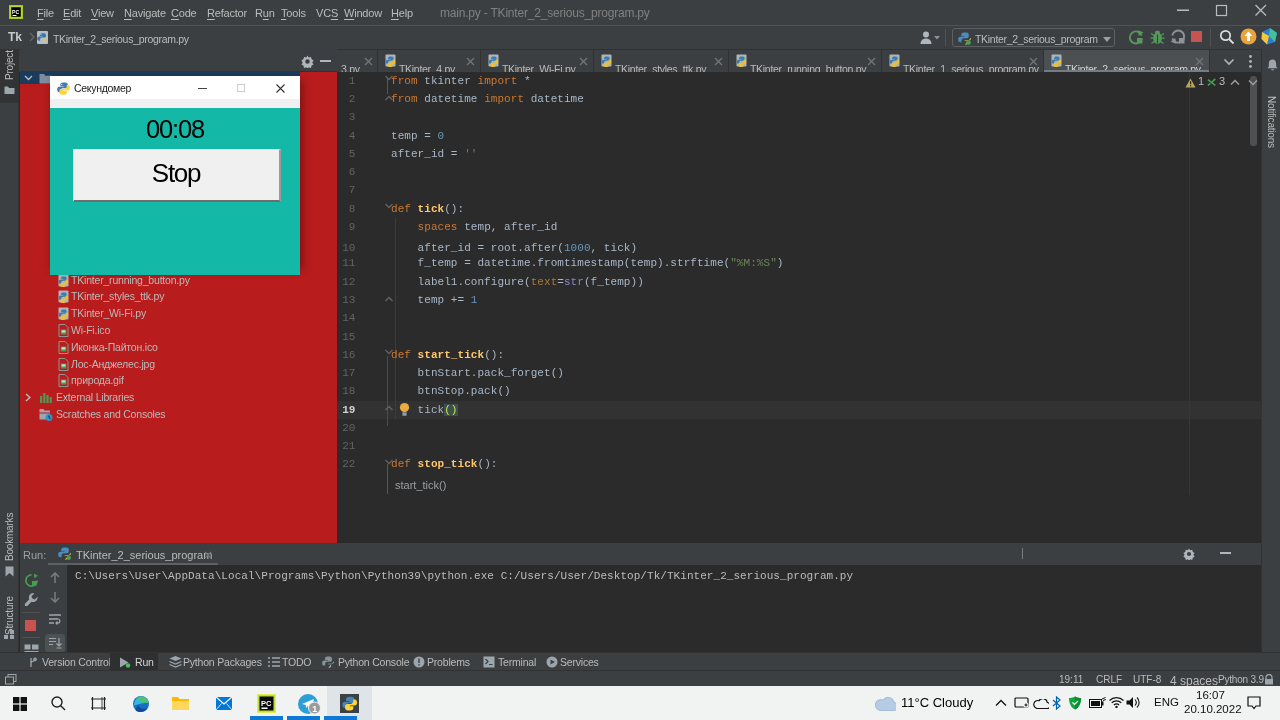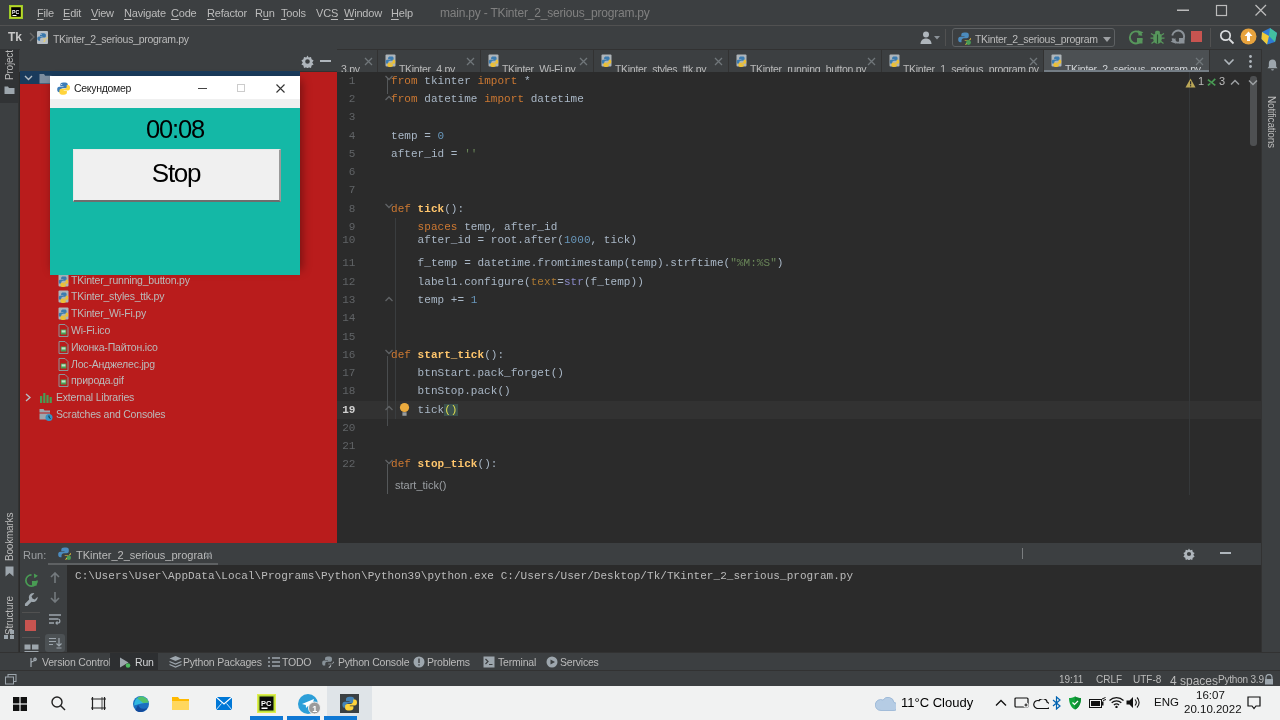--- a/index.html
+++ b/index.html
@@ -388,21 +388,21 @@
     </svg>
     <div class="cl" style="top:-0.3px"><span class="lnum">1</span><span class="k">from</span> tkinter <span class="k">import</span> *</div>
     <div class="cl" style="top:17.9px"><span class="lnum">2</span><span class="k">from</span> datetime <span class="k">import</span> datetime</div>
     <div class="cl" style="top:36.2px"><span class="lnum">3</span></div>
     <div class="cl" style="top:54.5px"><span class="lnum">4</span>temp = <span class="n">0</span></div>
     <div class="cl" style="top:72.8px"><span class="lnum">5</span>after_id = <span class="s">''</span></div>
     <div class="cl" style="top:91px"><span class="lnum">6</span></div>
     <div class="cl" style="top:109.3px"><span class="lnum">7</span></div>
     <div class="cl" style="top:127.6px"><span class="lnum">8</span><span class="k">def </span><span class="fn">tick</span>():</div>
     <div class="cl" style="top:145.9px"><span class="lnum">9</span>    <span class="k">spaces</span> temp, after_id</div>
-    <div class="cl" style="top:159px"><span class="lnum">10</span>    after_id = root.after(<span class="n">1000</span>, tick)</div>
+    <div class="cl" style="top:167px"><span class="lnum">10</span>    after_id = root.after(<span class="n">1000</span>, tick)</div>
     <div class="cl" style="top:182.4px"><span class="lnum">11</span>    f_temp = datetime.fromtimestamp(temp).strftime(<span class="s">"%M:%S"</span>)</div>
     <div class="cl" style="top:200.7px"><span class="lnum">12</span>    label1.configure(<span class="kw">text</span>=<span class="bi">str</span>(f_temp))</div>
     <div class="cl" style="top:219px"><span class="lnum">13</span>    temp += <span class="n">1</span></div>
     <div class="cl" style="top:237.2px"><span class="lnum">14</span></div>
     <div class="cl" style="top:255.5px"><span class="lnum">15</span></div>
     <div class="cl" style="top:273.8px"><span class="lnum">16</span><span class="k">def </span><span class="fn">start_tick</span>():</div>
     <div class="cl" style="top:292.1px"><span class="lnum">17</span>    btnStart.pack_forget()</div>
     <div class="cl" style="top:310.3px"><span class="lnum">18</span>    btnStop.pack()</div>
     <div class="cl" style="top:328.6px"><span class="lnum" style="color:#d0d0d0;font-weight:bold">19</span>    tick<span class="brace">()</span></div>
     <div class="cl" style="top:346.9px"><span class="lnum">20</span></div>

